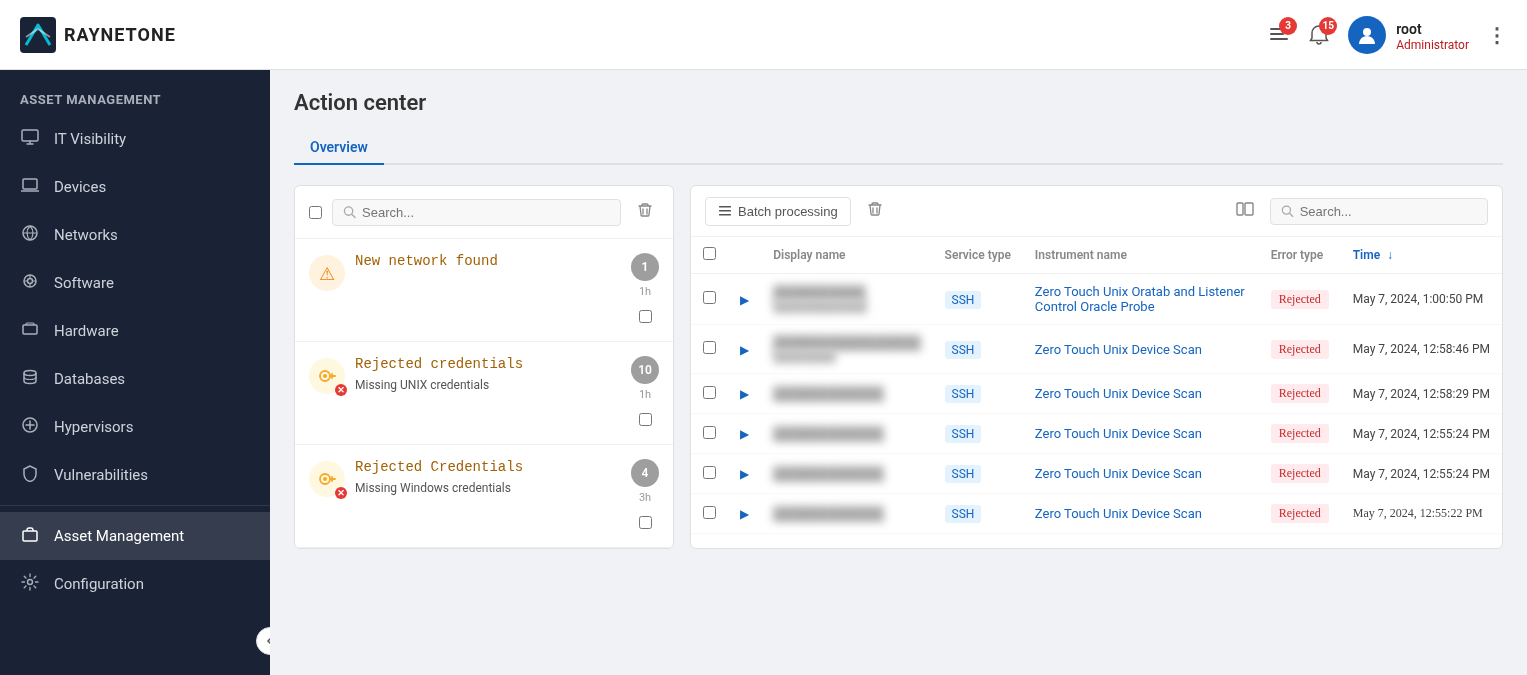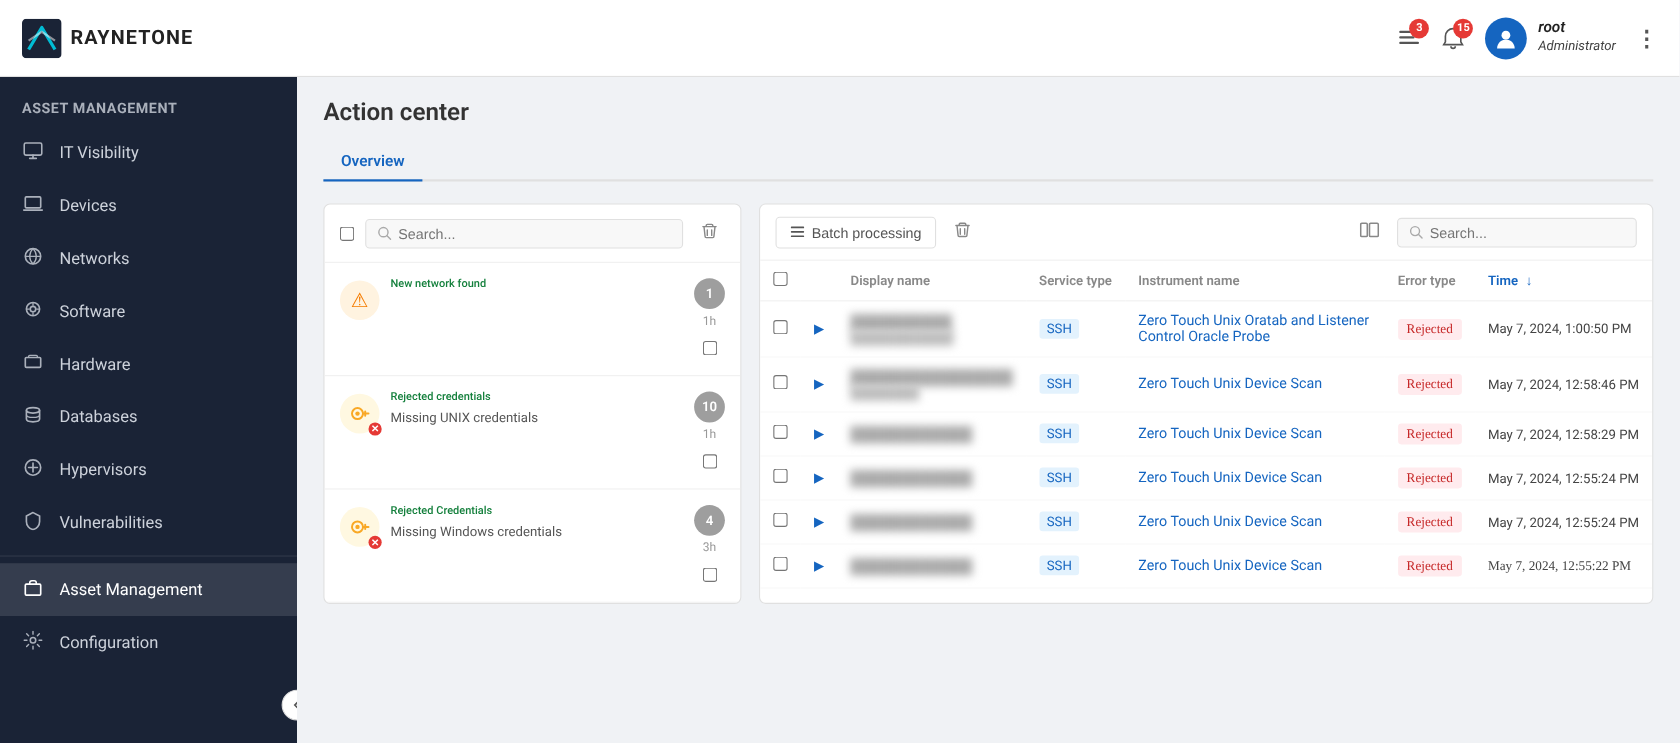--- a/index.html
+++ b/index.html
@@ -54,39 +54,38 @@
       font-size: 10px;
       width: 18px;
       height: 18px;
       display: flex;
       align-items: center;
       justify-content: center;
       font-weight: bold;
     }
     .user-area {
       display: flex;
-      align-items: flex-start;
+      align-items: flex-end;
       gap: 10px;
       cursor: pointer;
-      font-style: italic;
     }
     .avatar {
       width: 38px;
       height: 38px;
       border-radius: 50%;
       background: #1565C0;
       display: flex;
       align-items: center;
       justify-content: center;
       color: #fff;
       font-size: 18px;
     }
     .user-info { line-height: 1.3; }
     .user-name { font-weight: 600; font-size: 14px; color: #222; }
-    .user-role { font-size: 12px; color: #404040; }
+    .user-role { font-size: 12px; color: #b91c1c; }
 
     
     .main-layout {
       display: flex;
       flex: 1;
       overflow: hidden;
     }
 
     
     .sidebar {
@@ -242,21 +241,21 @@
       border-radius: 50%;
       background: #f0f0f0;
       display: flex;
       align-items: center;
       justify-content: center;
       font-size: 18px;
       flex-shrink: 0;
       margin-top: 2px;
     }
     .alert-body { flex: 1; }
-    .alert-title { font-size: 10px; color: #15803d; font-weight: 500; margin-bottom: 4px; }
+    .alert-title { font-size: 14px; color: #a16207; font-weight: 500; margin-bottom: 4px; font-family: Liberation Mono, monospace; }
     .alert-desc { font-size: 12px; color: #555; line-height: 1.5; }
     .alert-meta { display: flex; flex-direction: column; align-items: center; gap: 4px; flex-shrink: 0; }
     .alert-badge {
       background: #9e9e9e;
       color: #fff;
       border-radius: 50%;
       width: 28px;
       height: 28px;
       font-size: 12px;
       font-weight: 600;

